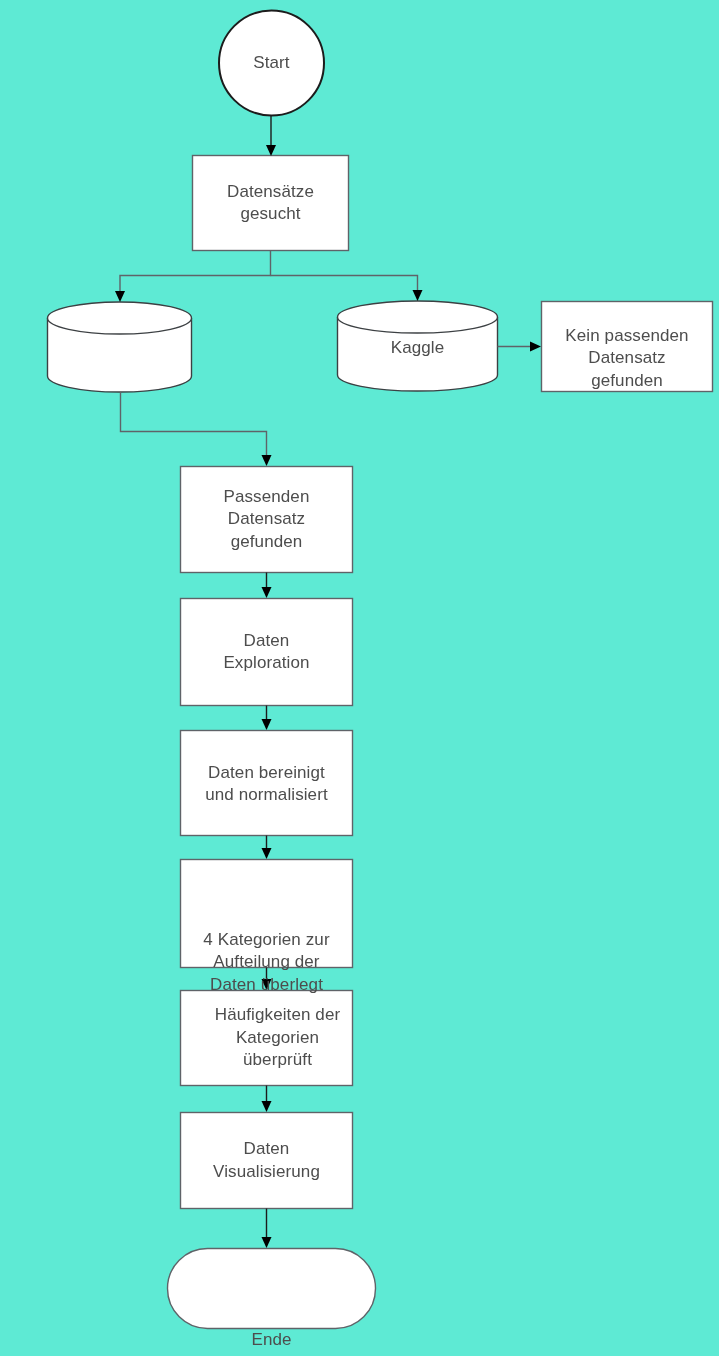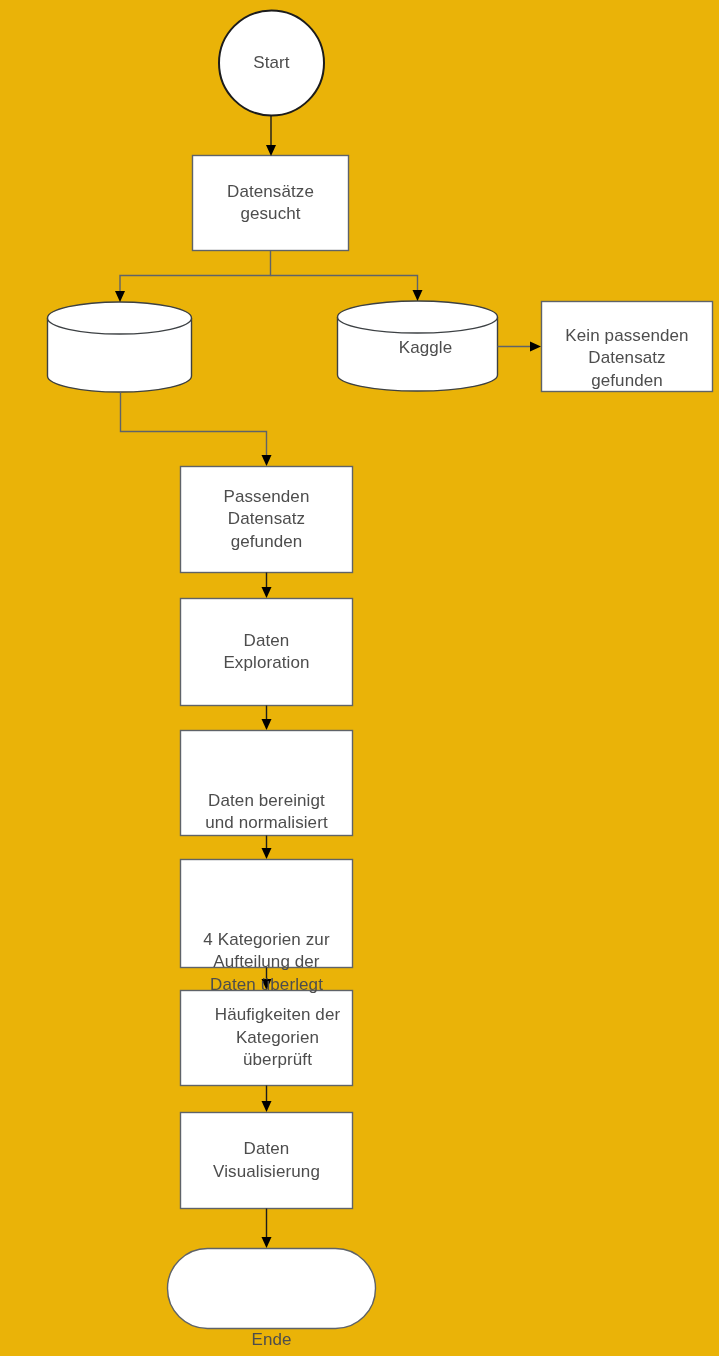--- a/index.html
+++ b/index.html
@@ -7,21 +7,21 @@
     padding: 0;
     background: #ffffff;
   }
   body {
     font-family: "Liberation Sans", sans-serif;
   }
   #canvas {
     position: relative;
     width: 719px;
     height: 1356px;
-    background: #eab308;
+    background: #5eead4;
     overflow: hidden;
   }
   #flow-svg {
     position: absolute;
     left: 0;
     top: 0;
     width: 719px;
     height: 1356px;
   }
   .node-shape {
@@ -165,34 +165,34 @@
     </g>
 
   </svg>
 
   <div class="node-label" style="left:219px; top:13px; width:105px; height:100px;">Start</div>
 
   <div class="node-label" style="left:192px; top:155px; width:157px; height:96px;text-align:center;">Datensätze
 gesucht</div>
 
 
-  <div class="node-label" style="left:337px; top:319px; width:161px; height:58px;padding-left:8px;">Kaggle</div>
+  <div class="node-label" style="left:337px; top:319px; width:161px; height:58px;">Kaggle</div>
 
   <div class="node-label" style="left:541px; top:301px; width:172px; height:115px;">Kein passenden
 Datensatz
 gefunden</div>
 
   <div class="node-label" style="left:180px; top:466px; width:173px; height:107px;">Passenden
 Datensatz
 gefunden</div>
 
   <div class="node-label" style="left:180px; top:598px; width:173px; height:108px;">Daten
 Exploration</div>
 
-  <div class="node-label" style="left:180px; top:758px; width:173px; height:108px;">Daten bereinigt
+  <div class="node-label" style="left:180px; top:730px; width:173px; height:108px;">Daten bereinigt
 und normalisiert</div>
 
   <div class="node-label" style="left:180px; top:908px; width:173px; height:109px;">4 Kategorien zur
 Aufteilung der
 Daten überlegt</div>
 
   <div class="node-label" style="left:180px; top:990px; width:173px; height:96px;padding-left:11px;">Häufigkeiten der
 Kategorien
 überprüft</div>
 

